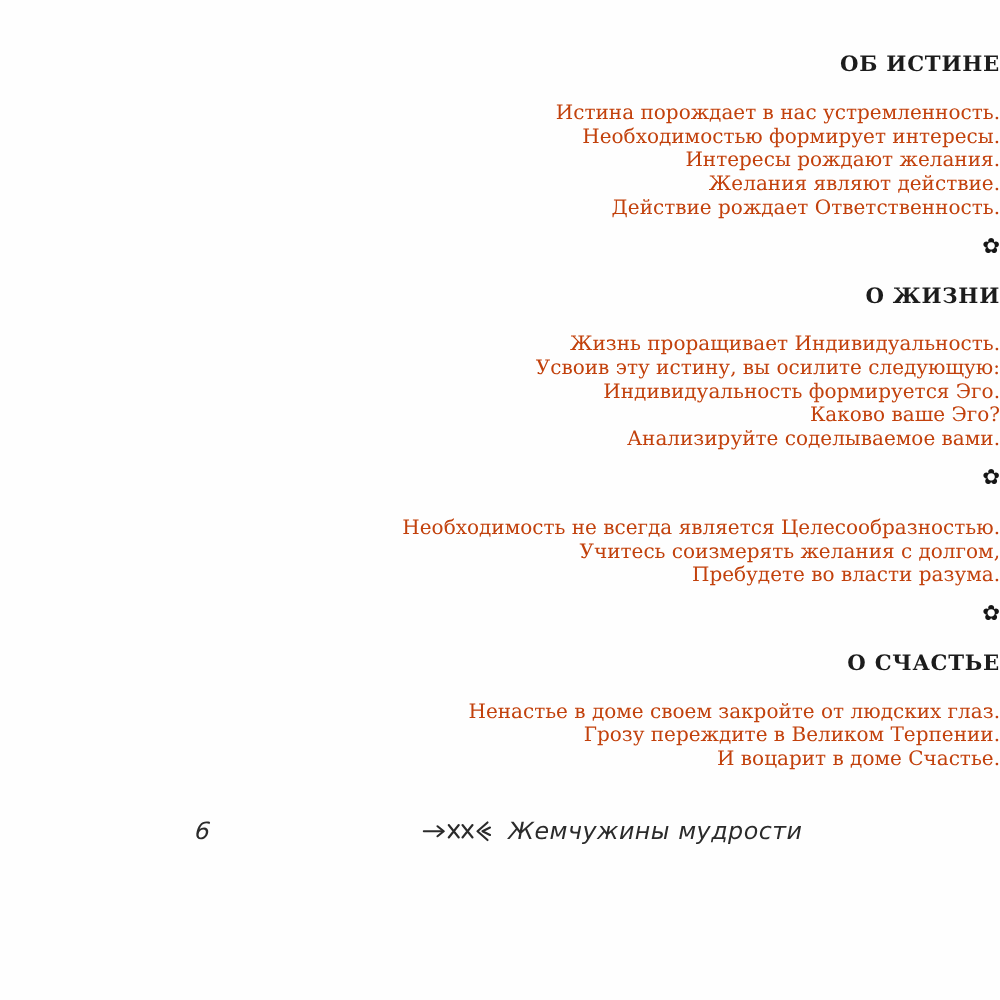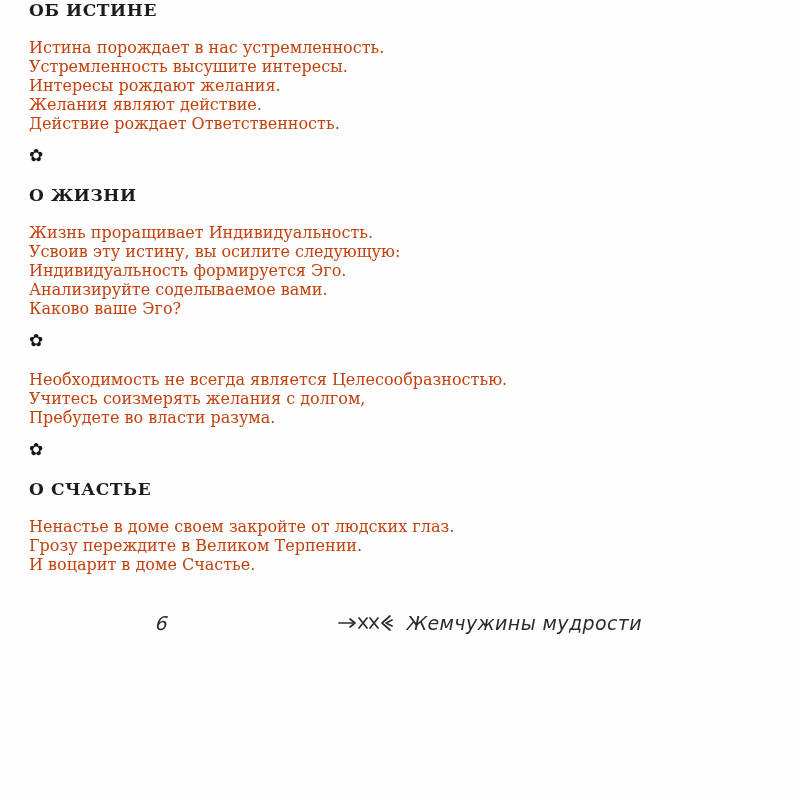--- a/index.html
+++ b/index.html
@@ -14,22 +14,22 @@
     font-family: "DejaVu Serif", serif;
     color: #232323;
   }
   .page {
     position: relative;
     width: 800px;
     height: 800px;
     background: #fefefe;
   }
   .content {
-    text-align: left;
-    margin-left: 29px;
+    padding-top: 42px;
+    text-align: right;
   }
   .heading {
     margin: 0 0 18px 0;
     font-size: 17px;
     line-height: 20px;
     font-weight: bold;
     letter-spacing: 0.6px;
     color: #1c1c1c;
     font-family: "DejaVu Serif", serif;
   }
@@ -79,35 +79,35 @@
 </style>
 </head>
 <body>
 
 <div class="page">
   <div class="content">
 
     <section>
       <h2 class="heading">ОБ ИСТИНЕ</h2>
       <p class="line">Истина порождает в нас устремленность.</p>
-      <p class="line">Устремленность высушите интересы.</p>
+      <p class="line">Необходимостью формирует интересы.</p>
       <p class="line">Интересы рождают желания.</p>
       <p class="line">Желания являют действие.</p>
       <p class="line">Действие рождает Ответственность.</p>
     </section>
 
     <div class="orn">✿</div>
 
     <section>
       <h2 class="heading">О ЖИЗНИ</h2>
       <p class="line">Жизнь проращивает Индивидуальность.</p>
       <p class="line">Усвоив эту истину, вы осилите следующую:</p>
       <p class="line">Индивидуальность формируется Эго.</p>
+      <p class="line">Каково ваше Эго?</p>
       <p class="line">Анализируйте соделываемое вами.</p>
-      <p class="line">Каково ваше Эго?</p>
     </section>
 
     <div class="orn">✿</div>
 
     <section>
       <p class="line">Необходимость не всегда является Целесообразностью.</p>
       <p class="line">Учитесь соизмерять желания с долгом,</p>
       <p class="line">Пребудете во власти разума.</p>
     </section>
 

